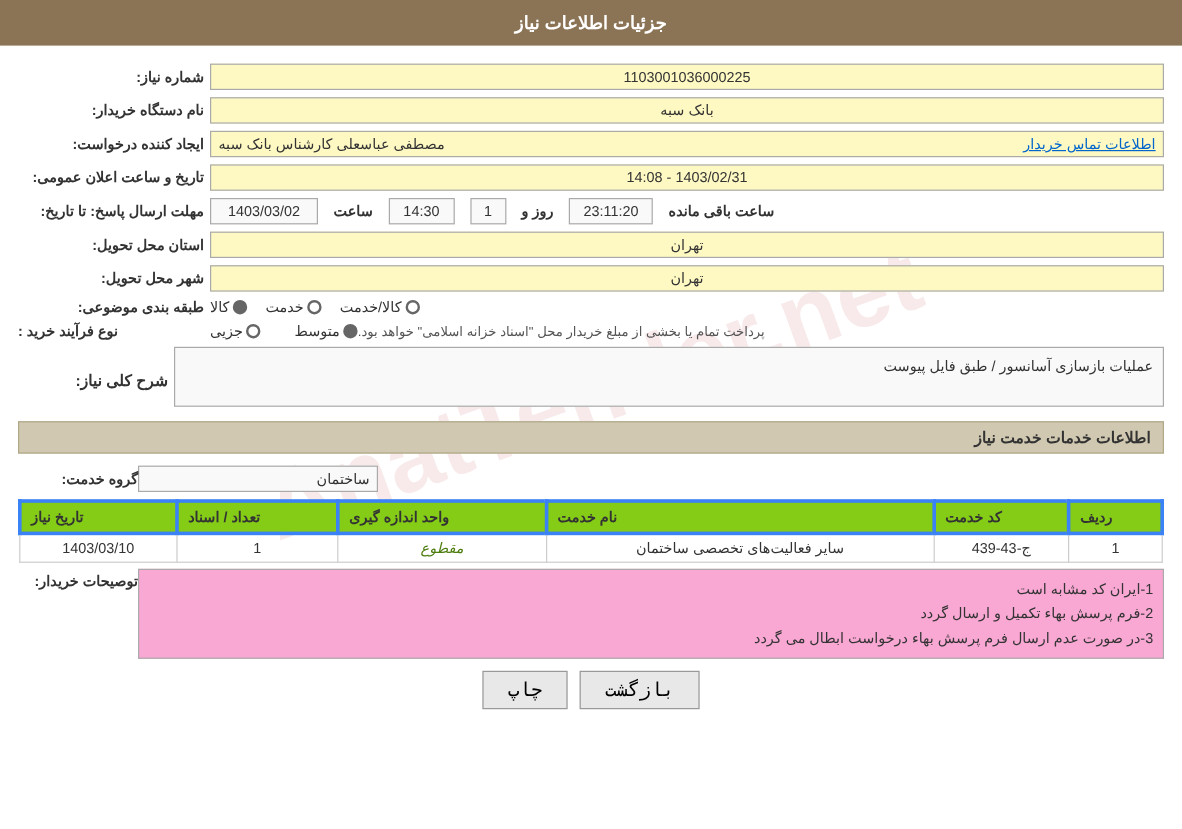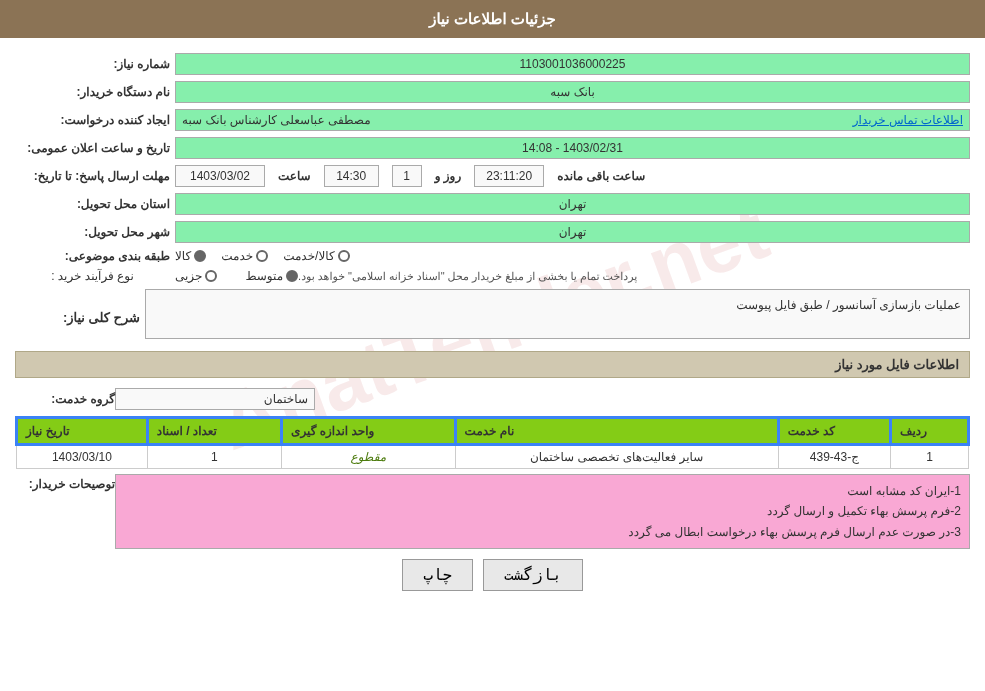--- a/index.html
+++ b/index.html
@@ -45,21 +45,21 @@
     .form-label {
       min-width: 160px;
       text-align: right;
       font-weight: bold;
       padding-right: 5px;
       color: #333;
     }
     .form-value {
       flex: 1;
       border: 1px solid #aaa;
-      background: #86efac;
+      background: #fef9c3;
       padding: 3px 6px;
       text-align: right;
       min-height: 22px;
     }
     .form-value.wide {
       min-width: 300px;
     }
     .form-value.medium {
       min-width: 200px;
     }
@@ -111,22 +111,22 @@
       background: #666;
     }
     .process-row {
       display: flex;
       flex-direction: row-reverse;
       align-items: center;
       margin-bottom: 6px;
     }
     .process-label {
       min-width: 160px;
-      text-align: center;
-      font-weight: normal;
+      text-align: left;
+      font-weight: bold;
       padding-right: 5px;
     }
     .process-radio-group {
       display: flex;
       flex-direction: row-reverse;
       gap: 28px;
       align-items: center;
     }
     .process-note {
       color: #555;
@@ -332,21 +332,21 @@
           </div>
         </div>
         <span class="process-note">پرداخت تمام یا بخشی از مبلغ خریدار محل "اسناد خزانه اسلامی" خواهد بود.</span>
       </div>
 
       <div class="form-row">
         <span class="form-label" style="min-width:130px; font-size:13px; font-weight:bold;">شرح کلی نیاز:</span>
         <div class="description-box" style="flex:1;">عملیات بازسازی آسانسور / طبق فایل پیوست</div>
       </div>
 
-      <div class="section-title">اطلاعات فایل مورد نیاز</div>
+      <div class="section-title">اطلاعات خدمات خدمت نیاز</div>
 
       <div class="service-group-row">
         <span class="service-group-label">گروه خدمت:</span>
         <div class="service-group-value">ساختمان</div>
       </div>
 
       <table class="services-table">
         <thead>
           <tr>
             <th>ردیف</th>

